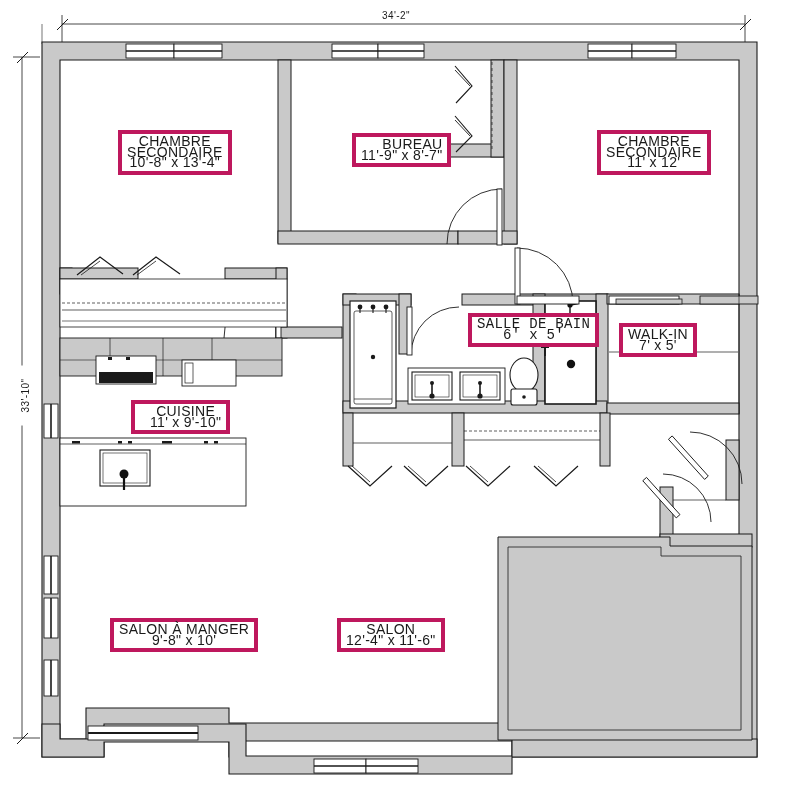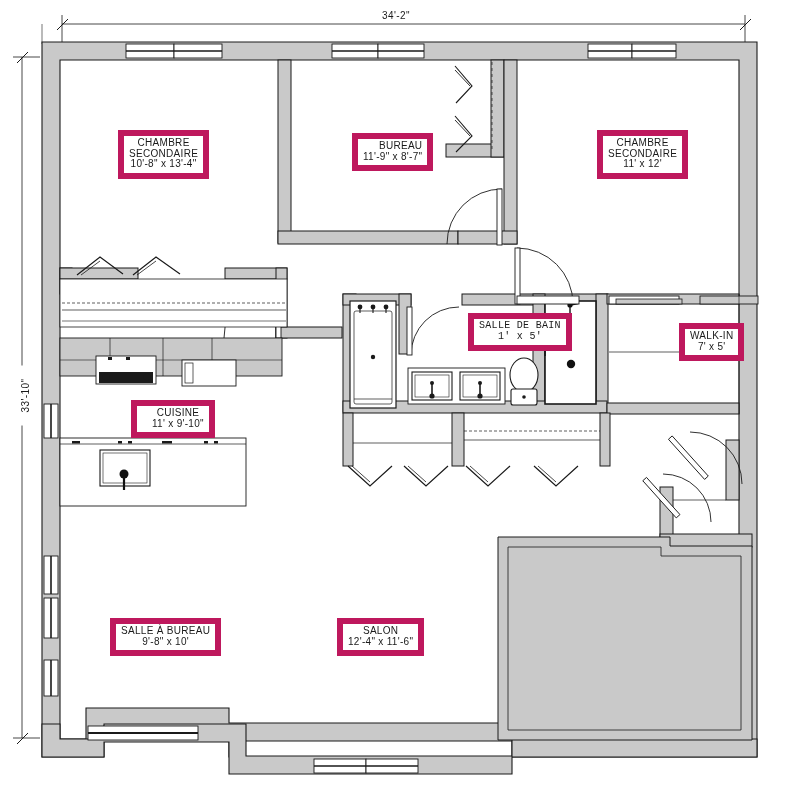--- a/index.html
+++ b/index.html
@@ -15,25 +15,25 @@
     height: 793px;
     background: #ffffff;
     overflow: hidden;
   }
   svg#plan-svg { display: block; position: absolute; left:0; top:0; }
 
   
   .room-label {
     position: absolute;
     background: #ffffff;
-    border: 6px solid #be185d;
+    border: 4px solid #be185d;
     text-align: center;
     color: #1a1a1a;
     font-family: "Liberation Sans", sans-serif;
-    font-size: 10px;
+    font-size: 14px;
     line-height: 10.5px;
     letter-spacing: 0.3px;
     padding: 2px 5px 3px 5px;
     white-space: nowrap;
   }
   .room-label .nm { display: block; }
   .room-label .dim { display: block; }
 
   .dim-text {
     position: absolute;
@@ -392,35 +392,35 @@
   </div>
 
   <div class="room-label" style="left:597px; top:130px;">
     <span class="nm">CHAMBRE</span>
     <span class="nm">SECONDAIRE</span>
     <span class="dim">11' x 12'</span>
   </div>
 
   <div class="room-label" style="left:468px; top:313px;font-family:Liberation Mono, monospace;">
     <span class="nm">SALLE DE BAIN</span>
-    <span class="dim">1' x 5'</span>
-  </div>
-
-  <div class="room-label" style="left:679px; top:323px;">
+    <span class="dim">6' x 5'</span>
+  </div>
+
+  <div class="room-label" style="left:619px; top:323px;">
     <span class="nm">WALK-IN</span>
     <span class="dim">7' x 5'</span>
   </div>
 
   <div class="room-label" style="left:131px; top:400px;padding-left:15px;">
     <span class="nm">CUISINE</span>
     <span class="dim">11' x 9'-10"</span>
   </div>
 
   <div class="room-label" style="left:110px; top:618px;">
-    <span class="nm">SALLE À BUREAU</span>
+    <span class="nm">SALON À MANGER</span>
     <span class="dim">9'-8" x 10'</span>
   </div>
 
   <div class="room-label" style="left:337px; top:618px;">
     <span class="nm">SALON</span>
     <span class="dim">12'-4" x 11'-6"</span>
   </div>
 
   <div class="dim-text" style="left:378px; top:10px;">34'-2"</div>
 

